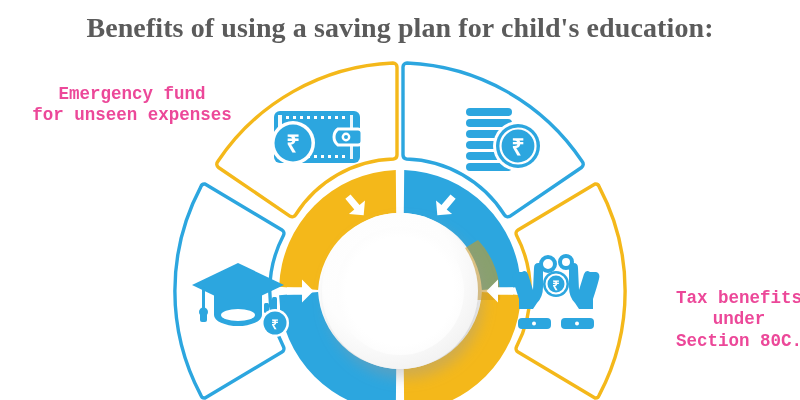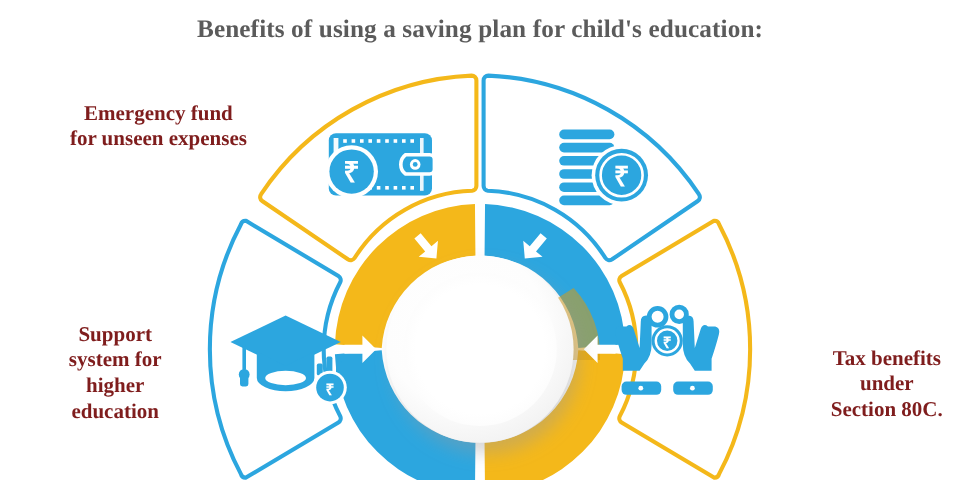--- a/index.html
+++ b/index.html
@@ -12,34 +12,34 @@
   }
   #stage{position:absolute;left:0;top:0;width:800px;height:400px;}
 
   
   .title{
     position:absolute;
     left:0;top:12px;width:800px;
     text-align:center;
     font-family:"Liberation Serif", serif;
     font-weight:bold;
-    font-size:21px;
+    font-size:28px;
     letter-spacing:0.1px;
     color:#5b5b5b;
     white-space:nowrap;
   }
 
   
   .caption{
     position:absolute;
-    font-family:Liberation Serif, serif;
+    font-family:Liberation Mono, monospace;
     font-weight:bold;
     font-size:17.5px;
     line-height:1.22;
-    color:#7f1d1d;
+    color:#ec4899;
     text-align:center;
     white-space:pre-line;
   }
   #cap-tl{ left:22px;  top:84px;  width:220px; }
   #cap-tr{ left:572px; top:90px;  width:222px; }
   #cap-bl{ left:6px;   top:268px; width:180px; }
   #cap-br{ left:622px; top:288px; width:178px;padding-left:28px; }
 
   
   #wheel{position:absolute;left:0;top:0;width:800px;height:400px;}
@@ -284,21 +284,17 @@
         <rect x="6" y="66" width="33" height="11" rx="4"></rect>
         <rect x="49" y="66" width="33" height="11" rx="4"></rect>
         <circle cx="22" cy="71.5" r="2" fill="#ffffff"></circle>
         <circle cx="65" cy="71.5" r="2" fill="#ffffff"></circle>
       </g>
     </svg>
   </div>
 
   <div class="caption" id="cap-tl">Emergency fund
 for unseen expenses</div>
-  <div class="caption" id="cap-bl">Support
-system for
-higher
-education</div>
   <div class="caption" id="cap-br">Tax benefits
 under
 Section 80C.</div>
 
 </div>
 
 </body></html>

